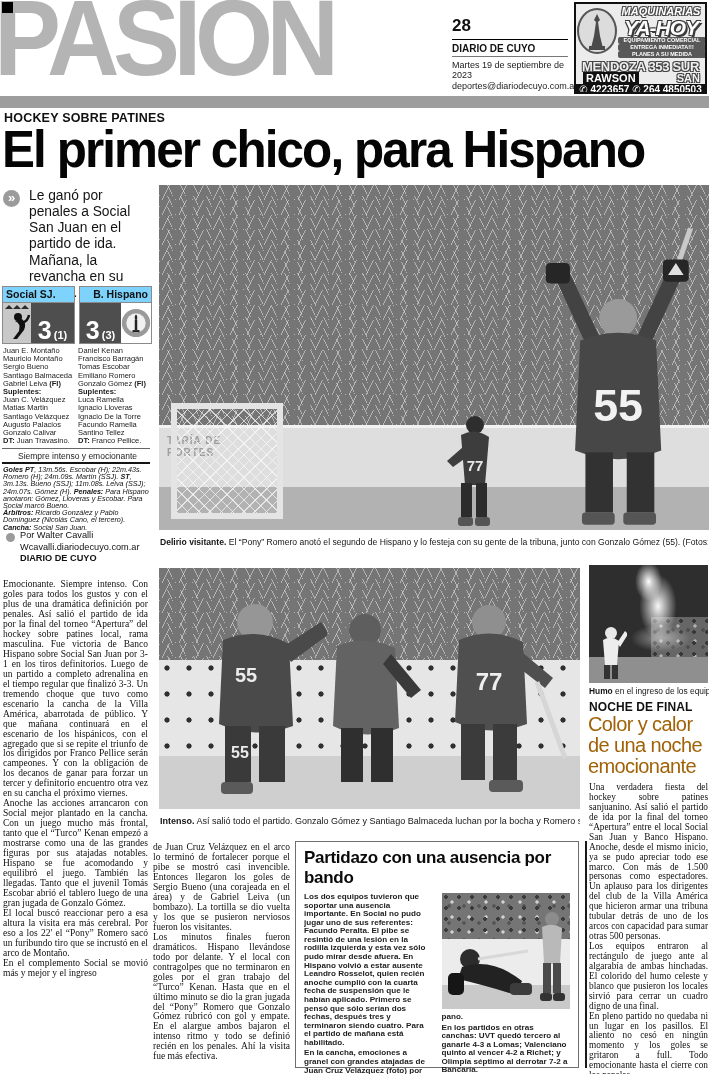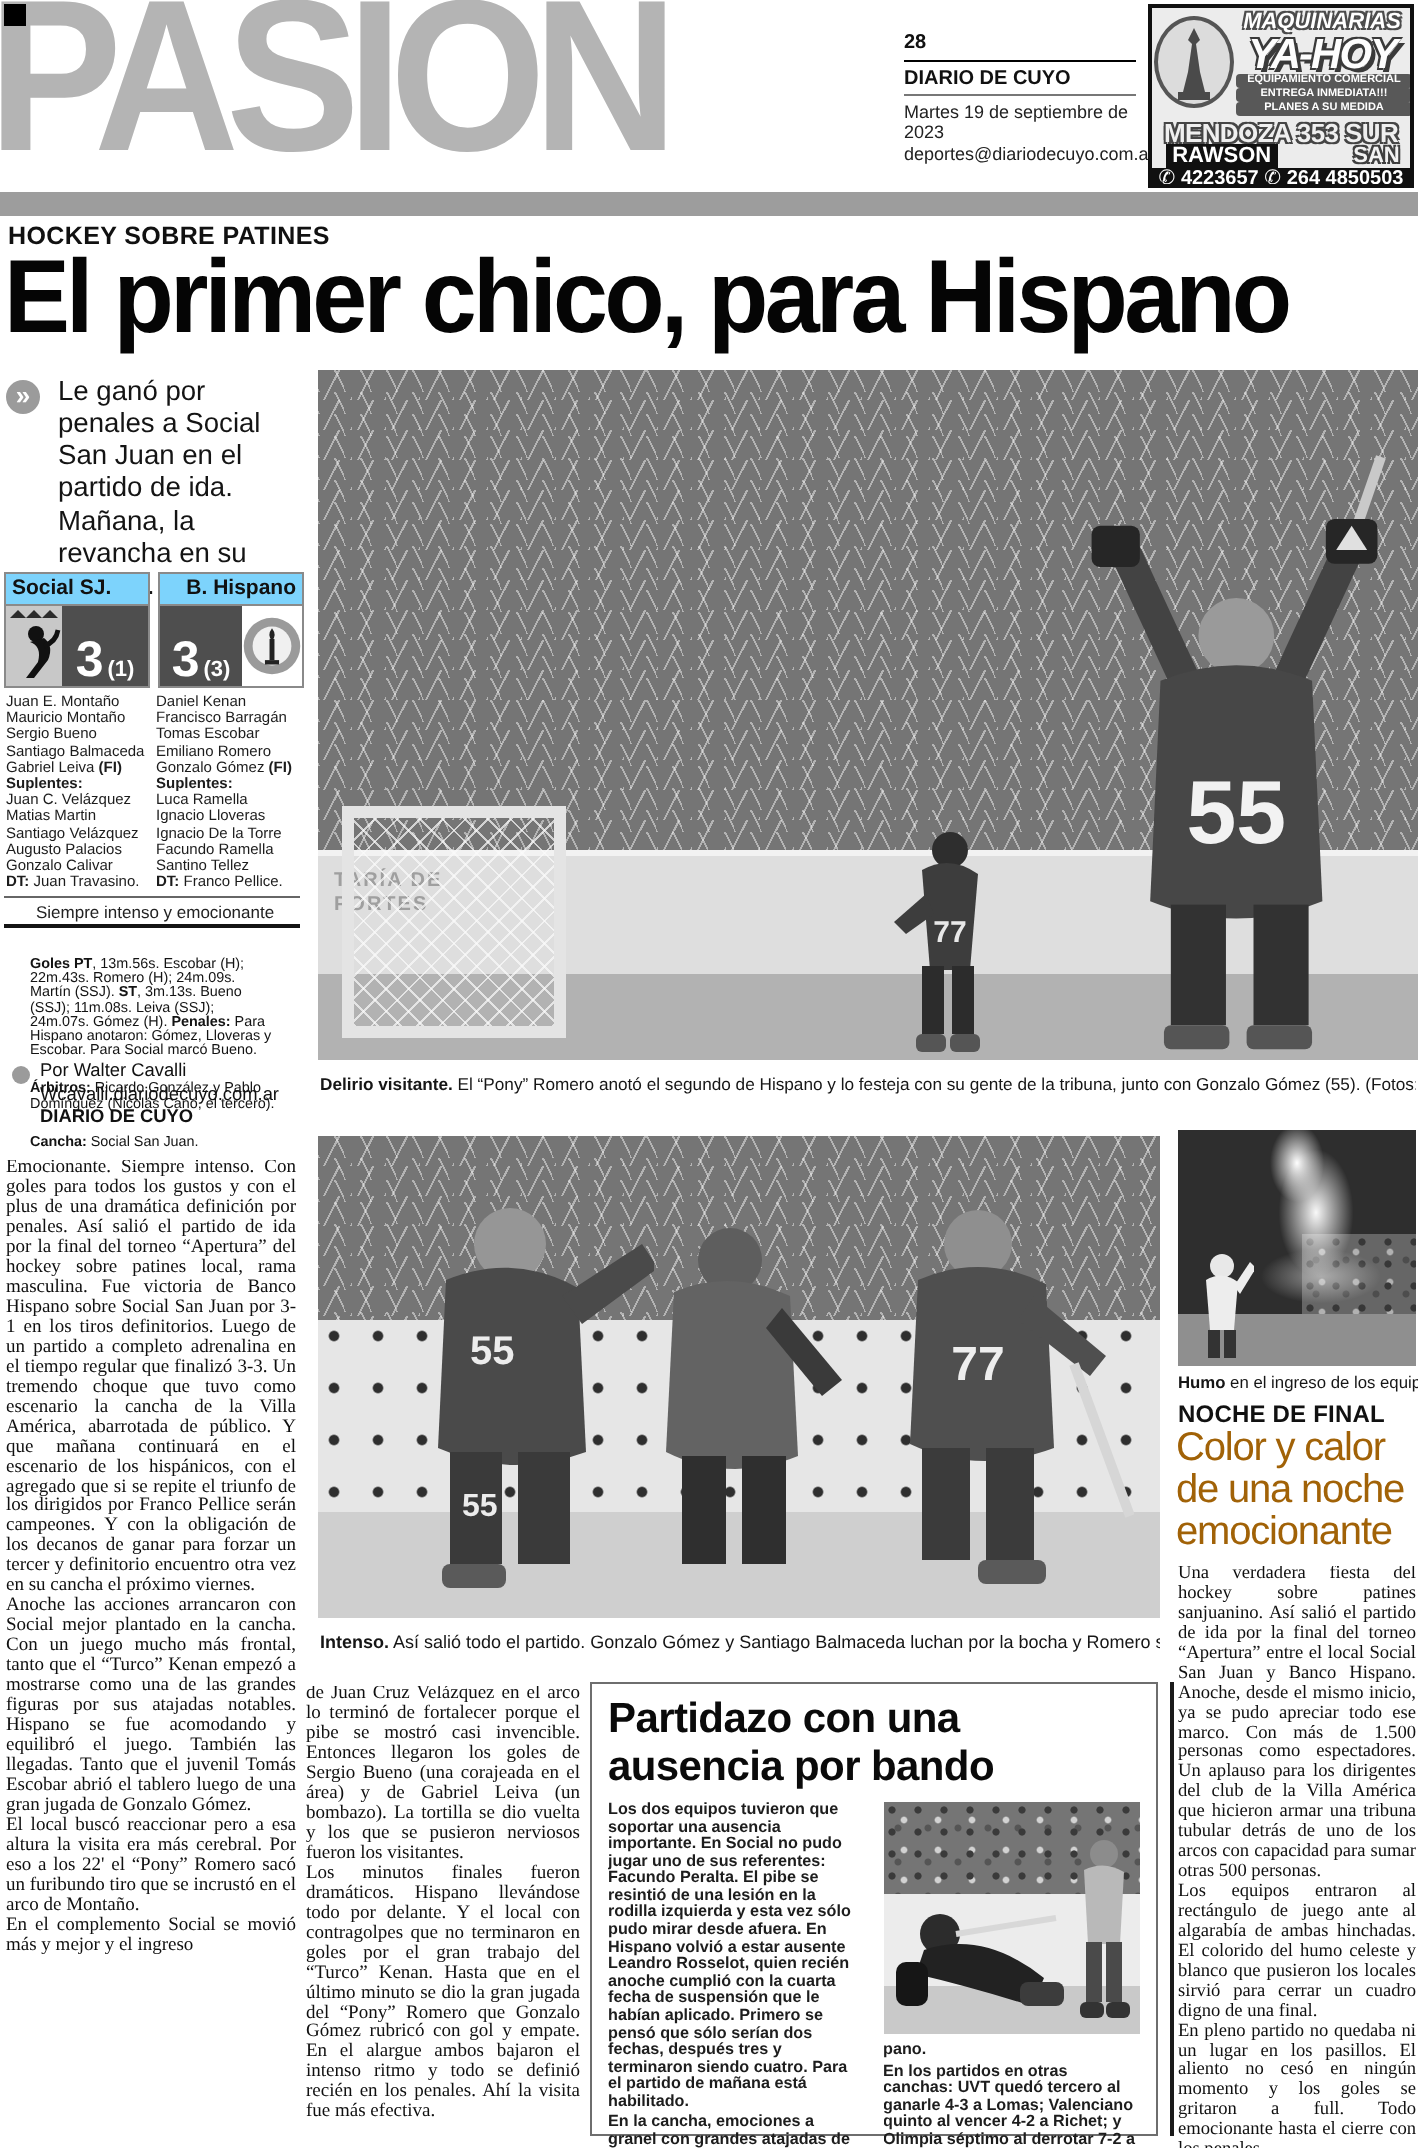--- a/index.html
+++ b/index.html
@@ -6,21 +6,21 @@
   .page{position:relative;width:709px;height:1074px;background:#fff;margin:0 auto;
         font-family:"Liberation Sans","DejaVu Sans",sans-serif;color:#111;overflow:hidden;}
   .abs{position:absolute;}
 
   
   .logo{left:-6px;top:-16px;width:575px;height:106px;overflow:hidden;
         font-size:108px;font-weight:bold;letter-spacing:-7px;line-height:1;
         color:#b4b4b4;transform:scaleX(.93);transform-origin:left top;white-space:nowrap;}
   .logo-sq{left:2px;top:2px;width:11px;height:11px;background:#000;}
   .pageinfo{left:452px;top:16px;width:116px;}
-  .pi-num{font-size:10px;font-weight:bold;border-bottom:1px solid #000;padding-bottom:3px;}
+  .pi-num{font-size:17px;font-weight:bold;border-bottom:1px solid #000;padding-bottom:3px;}
   .pi-name{font-size:10px;font-weight:bold;padding:3px 0 2px 0;border-bottom:1px solid #777;}
   .pi-date{font-size:9px;padding-top:3px;color:#222;}
   .pi-mail{font-size:9px;color:#222;padding-top:1px;}
 
   
   .ad{left:574px;top:2px;width:133px;height:92px;border:2px solid #101010;background:#ececec;box-sizing:border-box;overflow:hidden;}
   .ad-seal{position:absolute;left:1px;top:4px;width:40px;height:46px;border-radius:50%;
            background:#dcdcdc;border:2px solid #555;box-sizing:border-box;}
   .ad-brand1{position:absolute;left:40px;top:1px;width:90px;text-align:center;font-style:italic;font-weight:bold;
              font-size:11px;color:#fff;text-shadow:-1px -1px 0 #4c4c4c,1px -1px 0 #4c4c4c,-1px 1px 0 #4c4c4c,1px 1px 0 #4c4c4c;}
@@ -63,21 +63,21 @@
 
   .rosters{left:3px;top:347px;width:150px;display:flex;}
   .rcol{width:75px;font-size:7.5px;line-height:8.2px;color:#1c1c1c;}
   .b{font-weight:bold;}
 
   .rule1{left:2px;top:448px;width:148px;height:1px;background:#666;}
   .tagline{left:18px;top:451px;font-size:8.5px;color:#222;}
   .rule2{left:2px;top:462px;width:148px;height:2px;background:#141414;}
 
   .goles{left:3px;top:466px;width:147px;font-size:7.2px;line-height:1.0;color:#131313;}
-  .goles p{margin:12px;}
+  .goles p{margin:0;font-style:italic;}
 
   .byline{left:3px;top:530px;width:147px;font-size:9.2px;line-height:1.25;}
   .by-dot{position:absolute;left:3px;top:3px;width:9px;height:9px;border-radius:50%;background:#9b9b9b;}
   .by-txt{margin-left:17px;}
 
   .bodytext{font-family:"Liberation Serif","DejaVu Serif",serif;font-size:9.5px;line-height:1.05;
             text-align:justify;color:#101010;overflow:hidden;}
   .bodytext p{margin:0;}
   .bcol1{left:3px;top:580px;width:145px;height:506px;font-family:Liberation Serif, serif;}
   .bcol2{left:153px;top:843px;width:137px;height:230px;}
@@ -117,21 +117,21 @@
       radial-gradient(ellipse 26px 44px at 58% 35%,rgba(255,255,255,.97),rgba(255,255,255,0) 72%),
       radial-gradient(ellipse 18px 26px at 50% 14%,#fff,transparent 75%),
       radial-gradient(ellipse 40px 18px at 60% 62%,rgba(230,230,230,.55),transparent 75%);}
   .smk-floor{position:absolute;left:0;top:92px;width:119px;height:26px;background:#8f8f8f;}
   .smk-stand{position:absolute;left:62px;top:52px;width:57px;height:40px;opacity:.8;}
   .cap-humo{left:589px;top:686px;width:120px;font-size:8.4px;white-space:nowrap;overflow:hidden;}
 
   
   .sidebox{left:295px;top:841px;width:284px;height:227px;border:1px solid #6e6e6e;box-sizing:border-box;
            background:#fff;padding:6px 8px;}
-  .sb-title{font-size:21px;font-weight:bold;letter-spacing:-.3px;margin:0 0 5px 0;color:#0a0a0a;}
+  .sb-title{font-size:17px;font-weight:bold;letter-spacing:-.3px;margin:0 0 5px 0;color:#0a0a0a;}
   .sb-cols{display:flex;gap:9px;}
   .sb-col{width:129px;font-size:8.1px;line-height:1.06;color:#1d1d1d;text-align:left;overflow:hidden;height:188px;}
   .sb-col p{margin:0 0 2px 0;font-weight:bold;}
   .sb-photo{position:relative;width:129px;height:116px;background:#e3e3e3;overflow:hidden;margin-bottom:4px;}
   .sbp-crowd{position:absolute;left:0;top:0;width:129px;height:46px;}
   .sbp-wall{position:absolute;left:0;top:46px;width:129px;height:46px;background:#ececec;}
   .sbp-floor{position:absolute;left:0;top:92px;width:129px;height:24px;background:#c9c9c9;}
   .vrule{left:585px;top:841px;width:2px;height:227px;background:#1a1a1a;}
 
   

